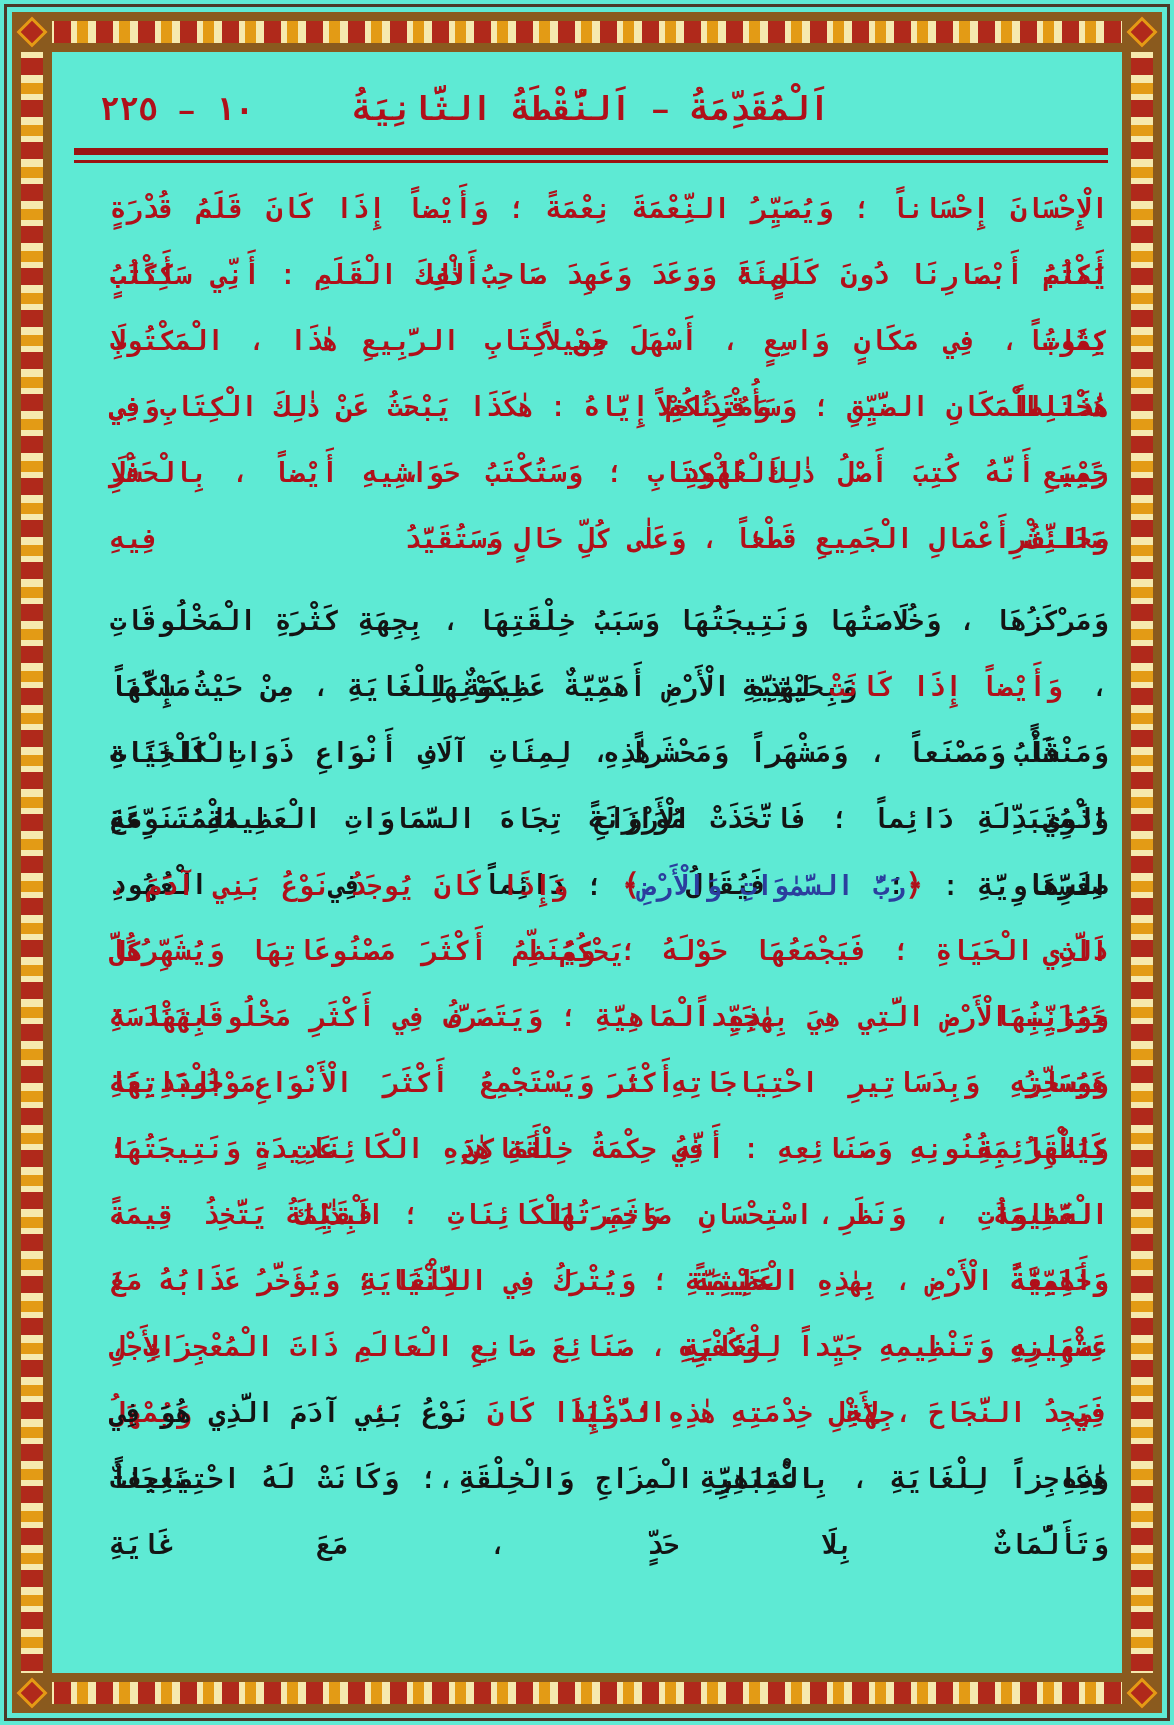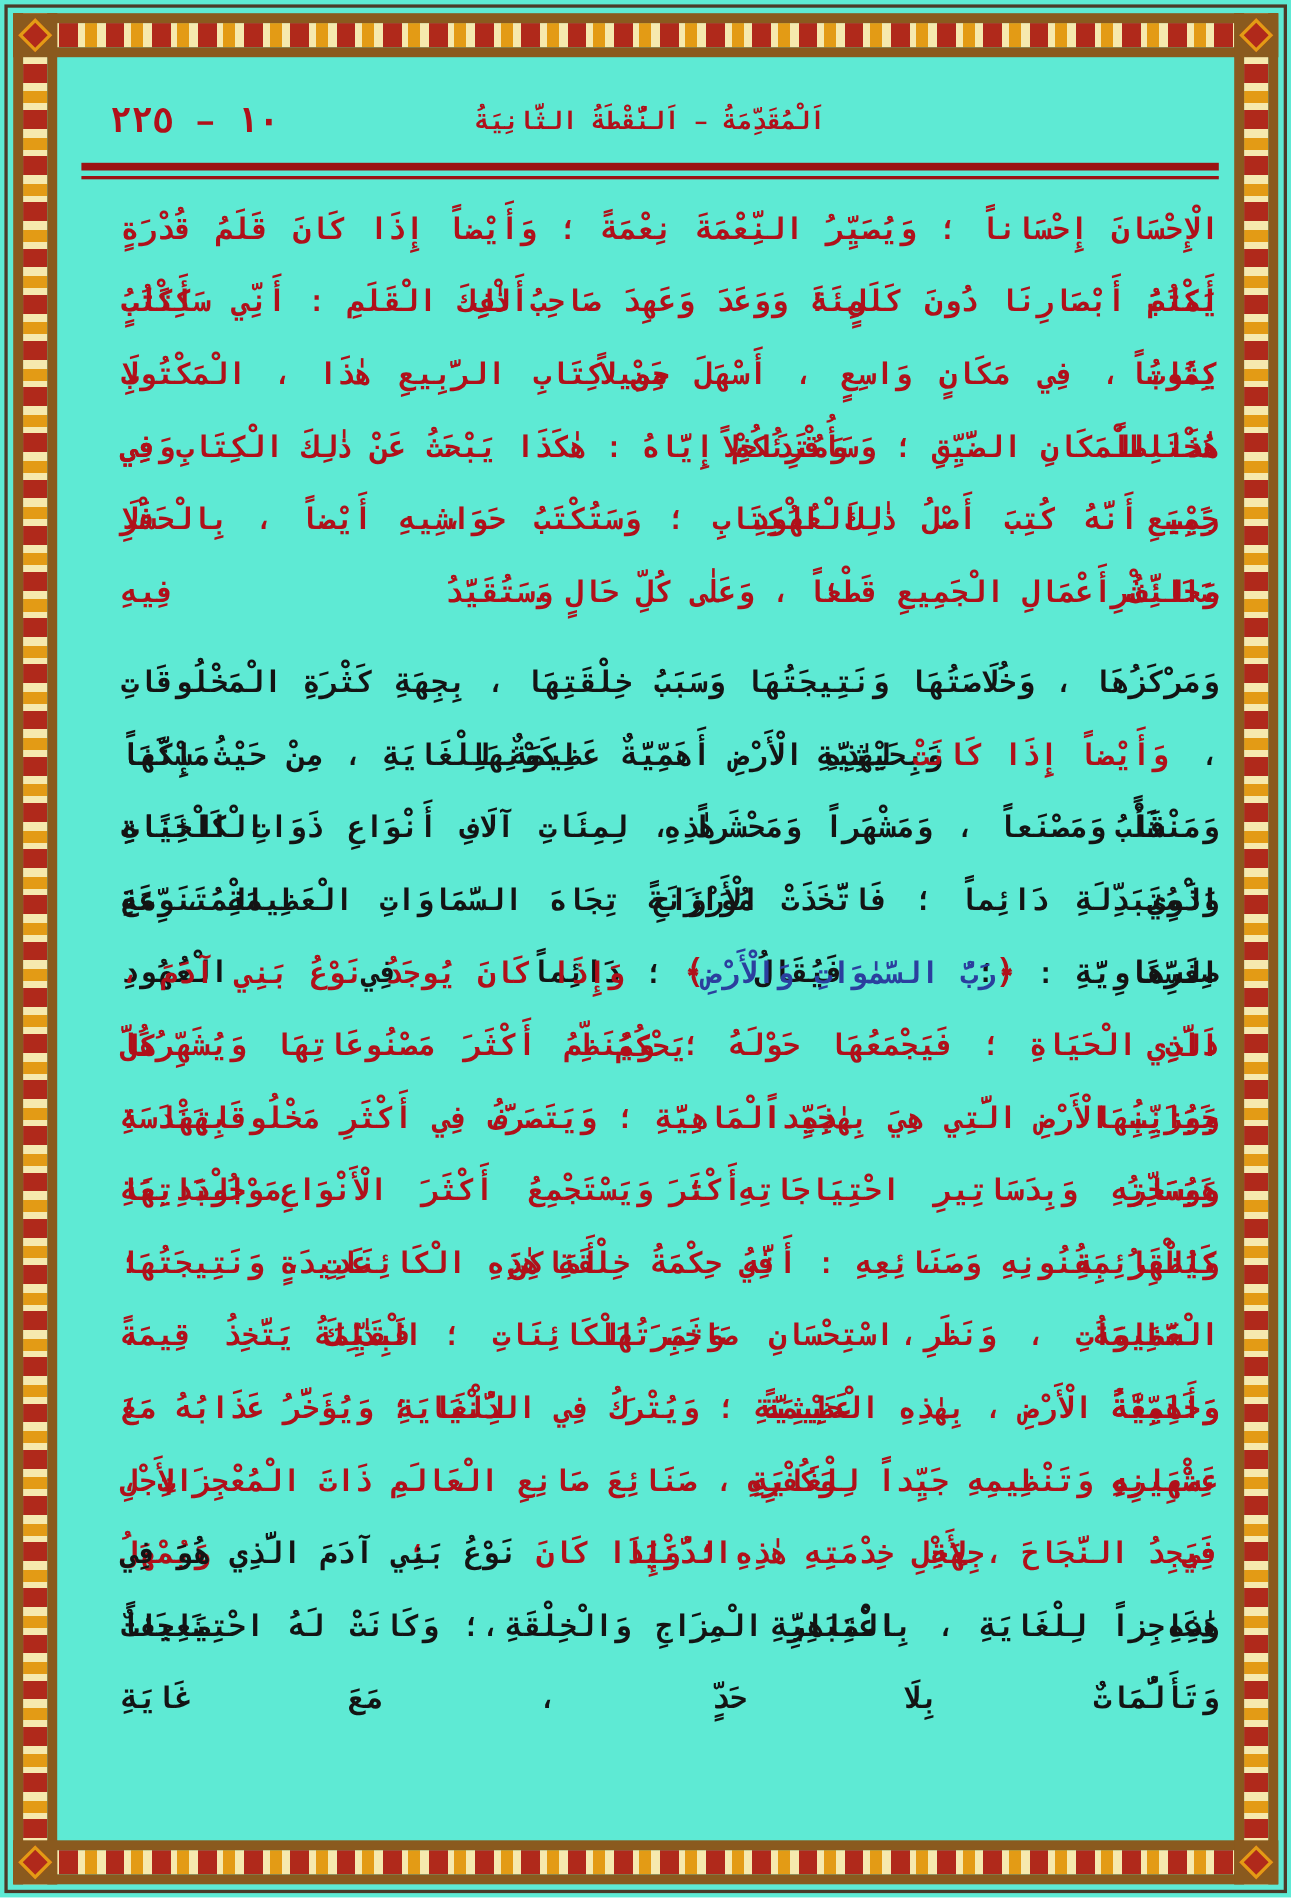--- a/index.html
+++ b/index.html
@@ -30,21 +30,21 @@
 
   
   .content{position:absolute;left:74px;right:66px;top:60px;bottom:56px;z-index:3;}
   .header{position:relative;height:52px;margin-top:26px;}
   .page-number{
     position:absolute;left:26px;top:4px;
     color:#b0101a;font-size:32px;font-weight:bold;direction:rtl;
   }
   .title{
     text-align:center;color:#b0101a;
-    font-size:22px;font-weight:bold;line-height:52px;
+    font-size:33px;font-weight:bold;line-height:52px;
   }
   .rule{margin-top:10px;height:15px;box-sizing:border-box;
     border-top:7px solid #9b1313;border-bottom:3px solid #9b1313;}
 
   .body{margin-top:15px;direction:rtl;}
   .para.p2{margin-top:16px;}
   .line{
     font-size:27px;font-weight:bold;line-height:66px;height:66px;
     text-align:justify;text-align-last:justify;
     white-space:normal;overflow:visible;margin-left:36px;

